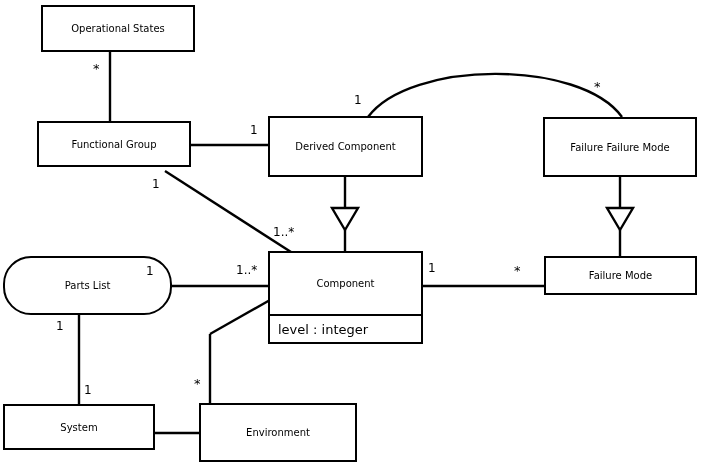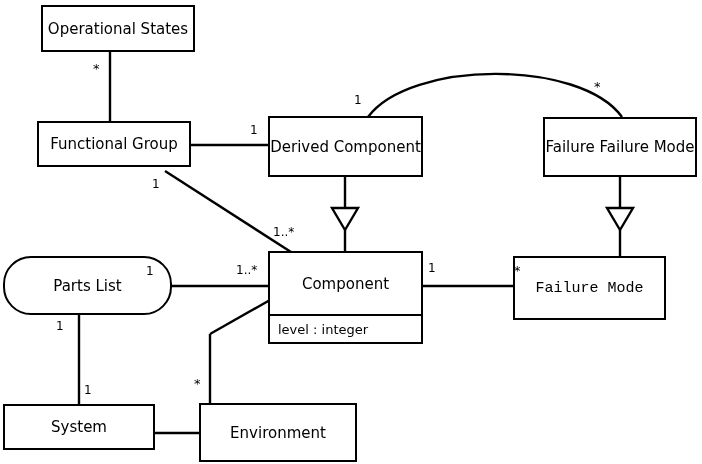--- a/index.html
+++ b/index.html
@@ -28,21 +28,21 @@
     border: 2px solid #000000;
     background: #ffffff;
     display: flex;
     flex-direction: column;
   }
   .uml-name-compartment {
     flex: 1 1 auto;
     display: flex;
     align-items: center;
     justify-content: center;
-    font-size: 15px;
+    font-size: 10px;
     color: #000000;
     white-space: nowrap;
   }
   .uml-attr-compartment {
     border-top: 2px solid #000000;
     height: 26px;
     display: flex;
     align-items: center;
     padding-left: 8px;
     font-size: 13px;
@@ -118,21 +118,21 @@
 
   <div class="uml-box" style="left:3px; top:256px; width:169px; height:59px;border-radius:28px;">
     <div class="uml-name-compartment">Parts List</div>
   </div>
 
   <div class="uml-box" style="left:268px; top:251px; width:155px; height:93px;">
     <div class="uml-name-compartment">Component</div>
     <div class="uml-attr-compartment">level : integer</div>
   </div>
 
-  <div class="uml-box" style="left:513px; top:256px; width:153px; height:64px;font-family:Liberation Mono, monospace;">
+  <div class="uml-box" style="left:544px; top:256px; width:153px; height:39px;">
     <div class="uml-name-compartment">Failure Mode</div>
   </div>
 
   <div class="uml-box" style="left:3px; top:404px; width:152px; height:46px;">
     <div class="uml-name-compartment">System</div>
   </div>
 
   <div class="uml-box" style="left:199px; top:403px; width:158px; height:59px;">
     <div class="uml-name-compartment">Environment</div>
   </div>

